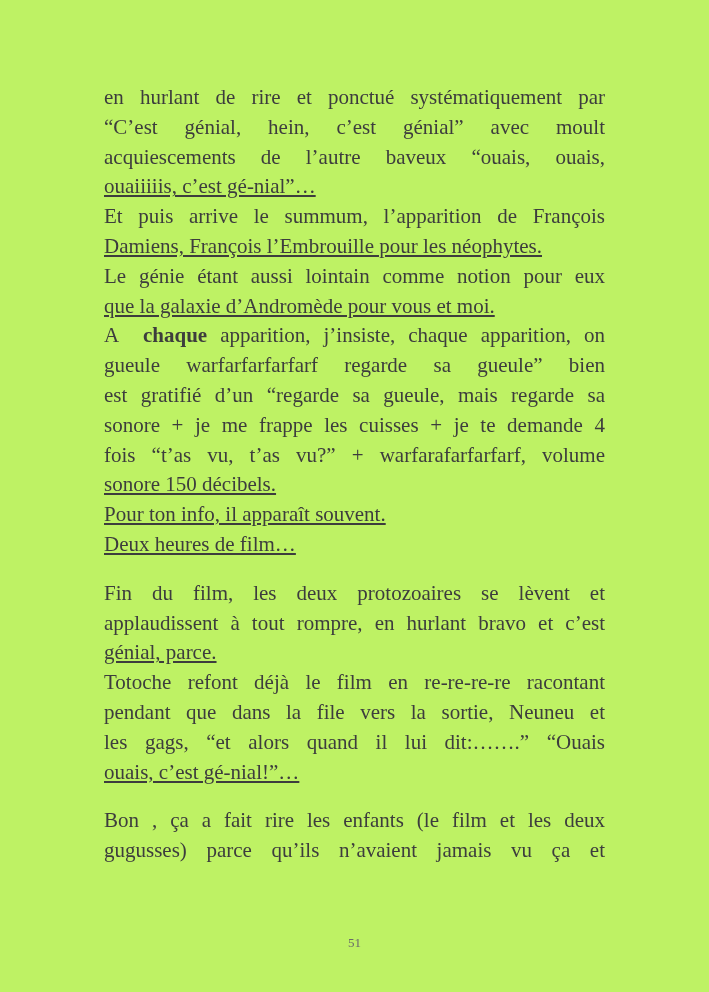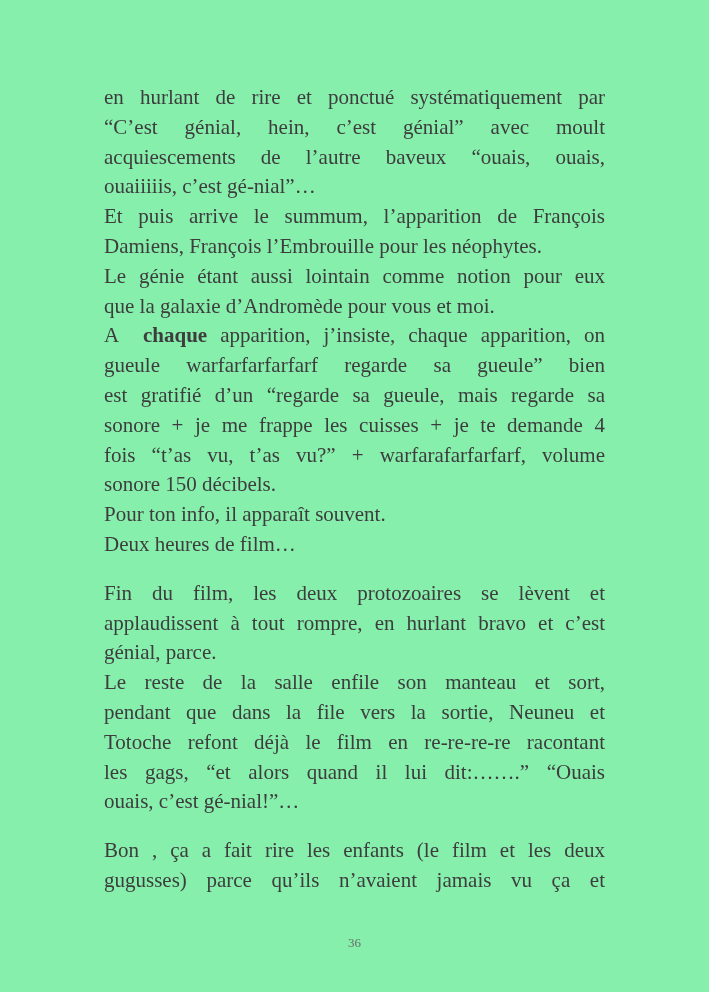--- a/index.html
+++ b/index.html
@@ -4,21 +4,21 @@
 <style>
   html, body {
     margin: 0;
     padding: 0;
     background: #ffffff;
   }
   .page {
     position: relative;
     width: 709px;
     height: 992px;
-    background: #86efac;
+    background: #bef264;
     overflow: hidden;
     font-family: "Liberation Serif", "DejaVu Serif", serif;
     color: #3d3d3d;
   }
   .text-block {
     position: absolute;
     left: 104px;
     top: 83px;
     width: 501px;
     font-size: 21px;
@@ -37,20 +37,21 @@
   }
   
   .line.jl {
     text-align: justify;
     text-align-last: justify;
   }
   
   .line.last {
     text-align: left;
     text-align-last: left;
+    text-decoration: underline;
   }
   .bold {
     font-weight: bold;
     margin-left: 12px;
   }
   .page-number {
     position: absolute;
     left: 0;
     top: 936px;
     width: 100%;
@@ -100,28 +101,27 @@
       <span class="line last">Deux heures de film…</span>
     </p>
 
     <p class="gap">
       <span class="line jl">Fin du film, les deux protozoaires se lèvent et</span>
       <span class="line jl">applaudissent à tout rompre, en hurlant bravo et c’est</span>
       <span class="line last">génial, parce.</span>
     </p>
 
     <p>
-      <span class="line jl">Le reste de la salle enfile son manteau et sort,</span>
+      <span class="line jl">Totoche refont déjà le film en re-re-re-re racontant</span>
       <span class="line jl">pendant que dans la file vers la sortie, Neuneu et</span>
-      <span class="line jl">Totoche refont déjà le film en re-re-re-re racontant</span>
       <span class="line jl">les gags, “et alors quand il lui dit:…….” “Ouais</span>
       <span class="line last">ouais, c’est gé-nial!”…</span>
     </p>
 
     <p class="gap">
       <span class="line jl">Bon , ça a fait rire les enfants (le film et les deux</span>
       <span class="line jl">gugusses) parce qu’ils n’avaient jamais vu ça et</span>
     </p>
 
   </div>
 
-  <div class="page-number">36</div>
+  <div class="page-number">51</div>
 </div>
 
 </body></html>

